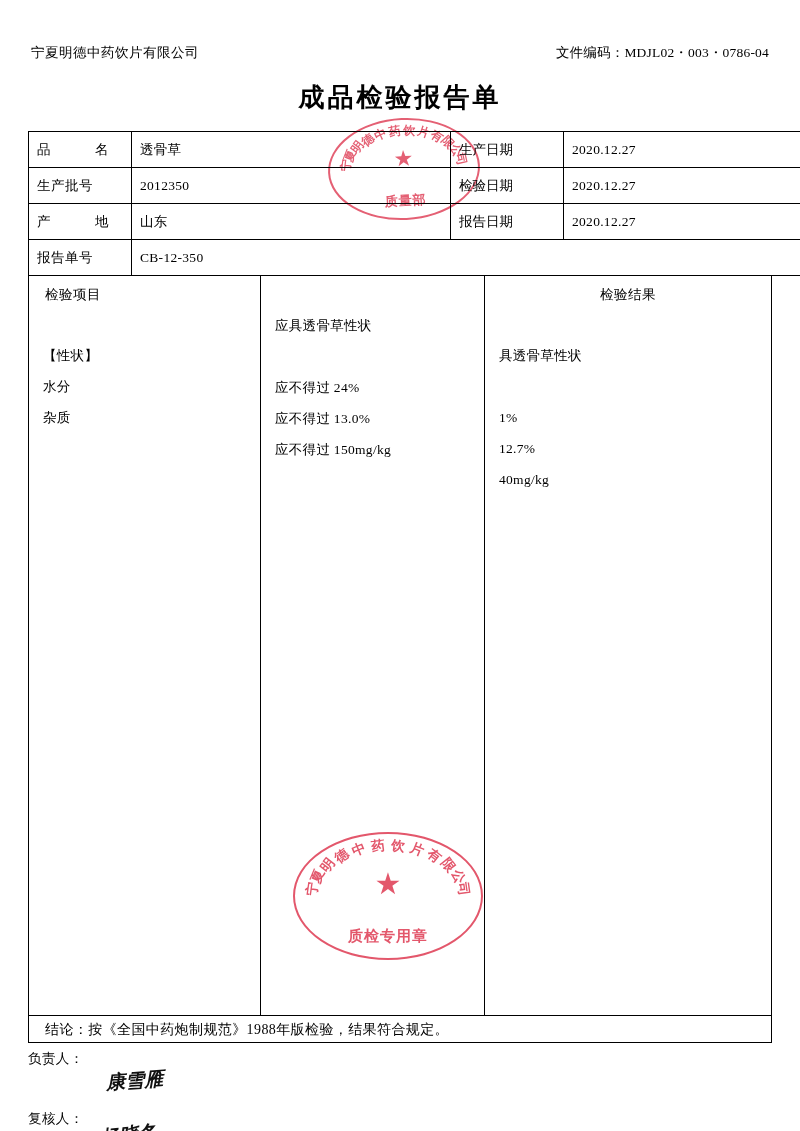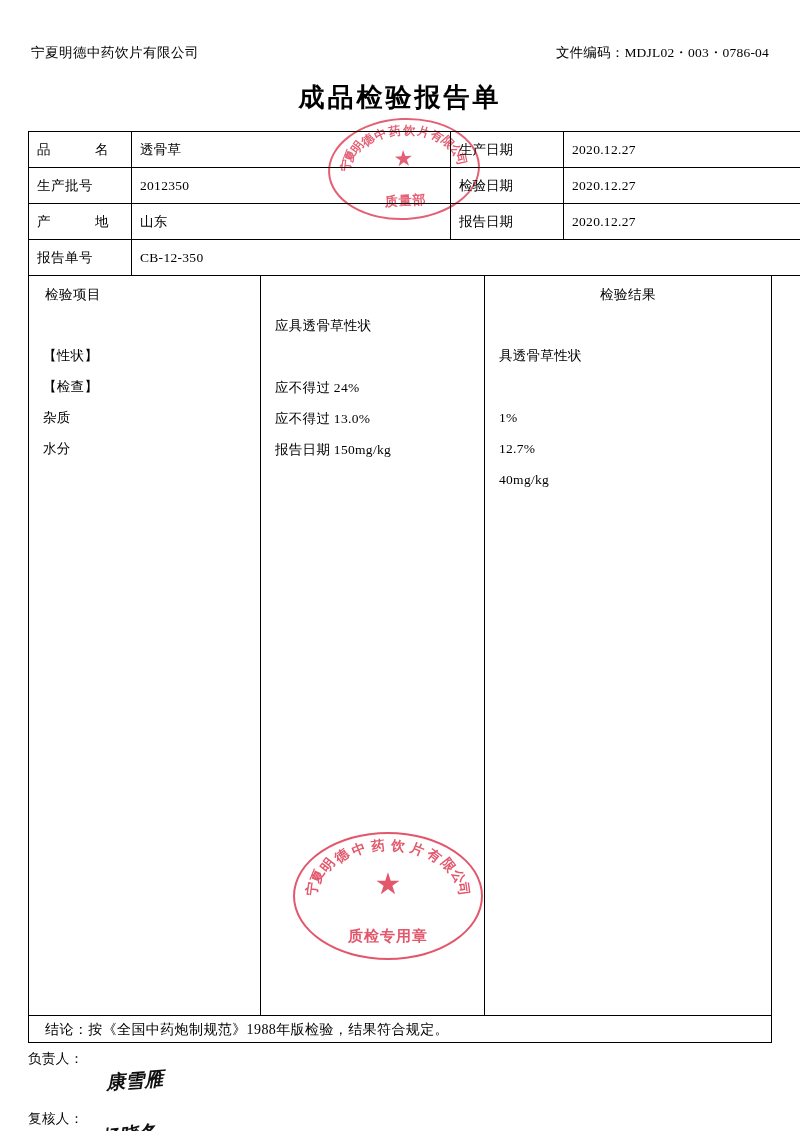--- a/index.html
+++ b/index.html
@@ -280,31 +280,30 @@
     </tr>
   </tbody>
     </table>
 
   <div class="results">
     <div class="results-grid">
       <div class="col-item">
         <div class="col-head col-head-left">检验项目</div>
         <div class="gap-row"></div>
         <div class="rowline">【性状】</div>
-        <div class="rowline">【检查】</div>
+        <div class="rowline">水分</div>
         <div class="rowline">杂质</div>
-        <div class="rowline">水分</div>
       </div>
       <div class="col-std">
         <div class="gap-row"></div>
         <div class="rowline">应具透骨草性状</div>
         <div class="rowline"></div>
         <div class="rowline">应不得过 24%</div>
         <div class="rowline">应不得过 13.0%</div>
-        <div class="rowline">报告日期 150mg/kg</div>
+        <div class="rowline">应不得过 150mg/kg</div>
       </div>
       <div class="col-res">
         <div class="col-head">检验结果</div>
         <div class="gap-row"></div>
         <div class="rowline">具透骨草性状</div>
         <div class="rowline"></div>
         <div class="rowline">1%</div>
         <div class="rowline">12.7%</div>
         <div class="rowline">40mg/kg</div>
       </div>

